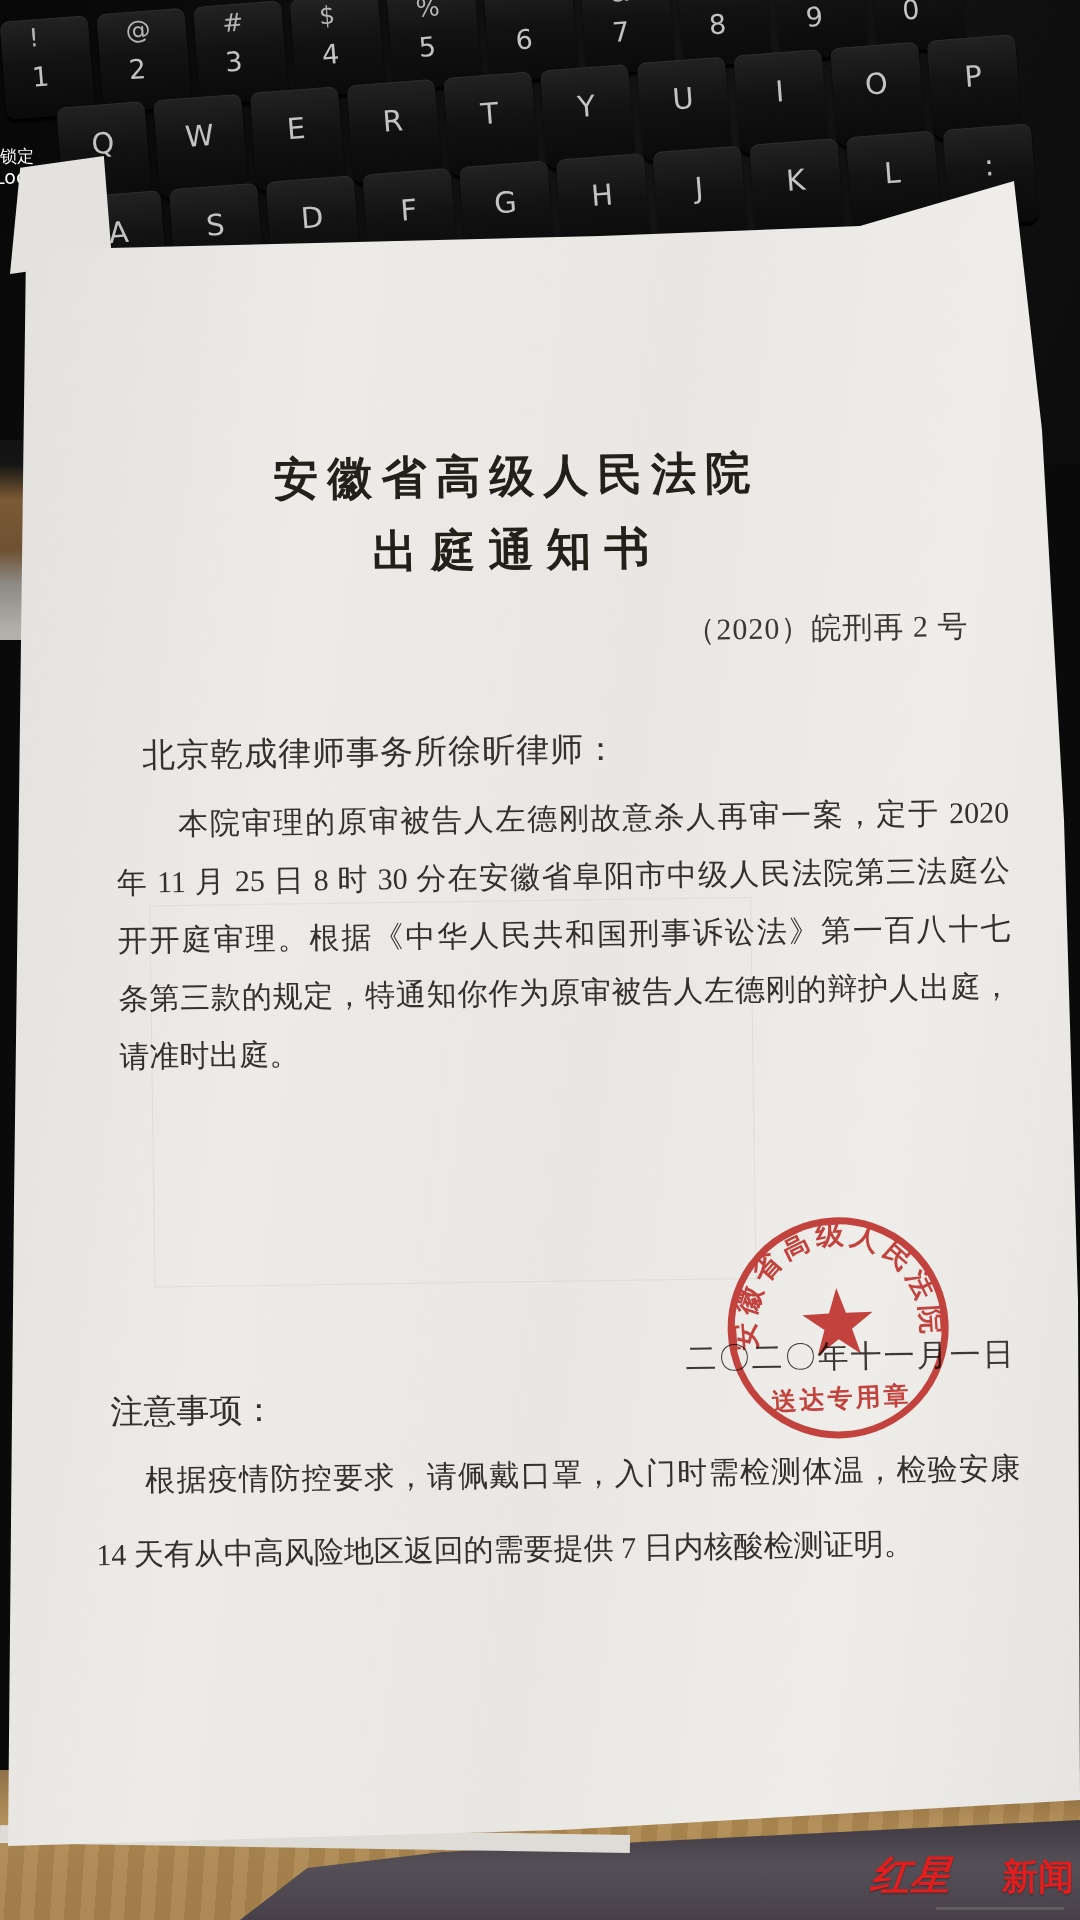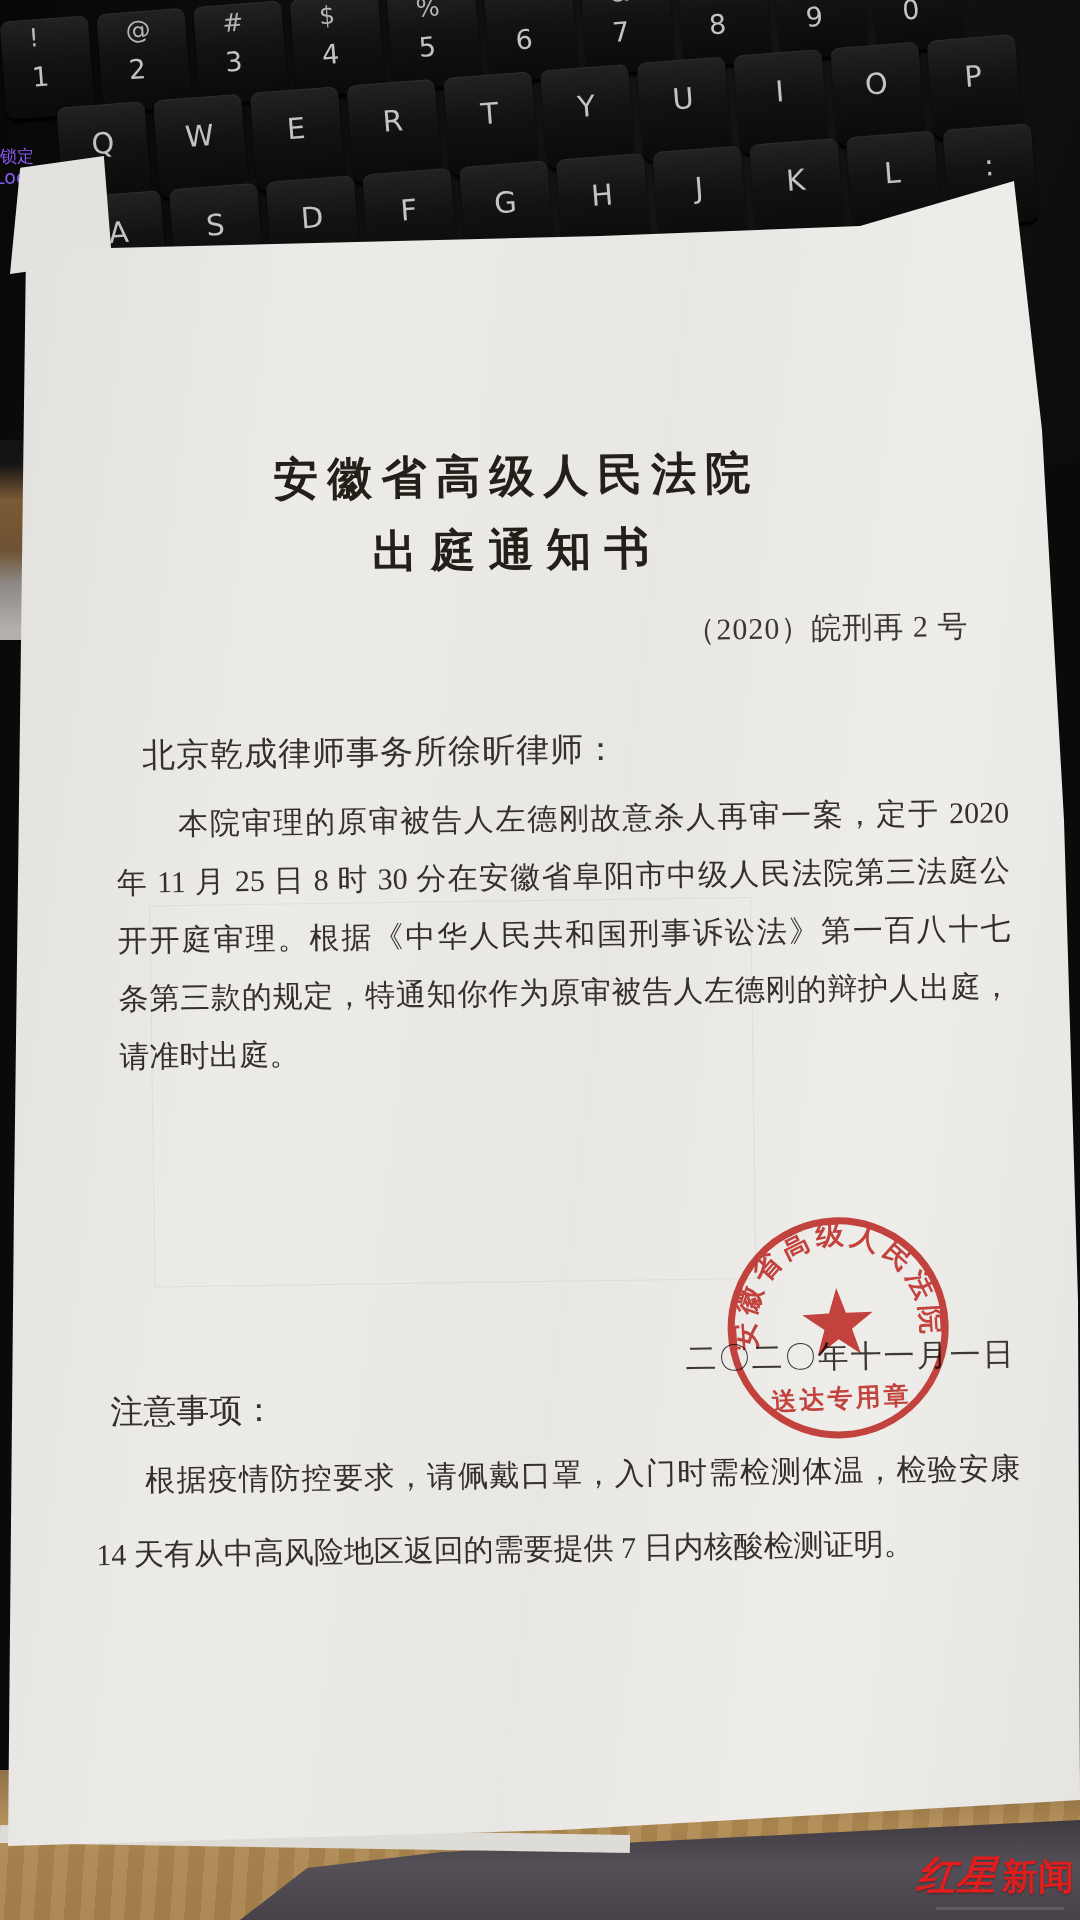--- a/index.html
+++ b/index.html
@@ -14,21 +14,21 @@
   .kb-row1{left:85px;top:78px;z-index:1;}
   .kb-row2{left:135px;top:168px;z-index:2;}
   .kb-row3{left:144px;top:258px;z-index:3;}
   .key{width:88px;height:98px;border-radius:9px;position:relative;flex:0 0 auto;
        background:linear-gradient(180deg,#222 0%,#121212 45%,#0a0a0a 100%);
        box-shadow:0 4px 2px rgba(0,0,0,.9), inset 0 1px 1px rgba(255,255,255,.06);
        color:#c3c3c3;font-family:"DejaVu Sans","Liberation Sans",sans-serif;}
   .key .sym{position:absolute;top:4px;left:28px;font-size:25px;color:#b5b5b5;}
   .key .num{position:absolute;top:42px;left:28px;font-size:27px;}
   .key .cap{position:absolute;top:22px;left:0;width:100%;text-align:center;font-size:29px;letter-spacing:1px;}
-  #lock-key{position:absolute;left:0;top:146px;z-index:2;color:#8b5cf6;
+  #lock-key{position:absolute;left:0;top:146px;z-index:2;color:#ffffff;
             font-family:"DejaVu Sans","Liberation Sans",sans-serif;line-height:1.2;}
   #lock-key .cn{display:block;font-size:17px;}
   #lock-key .en{display:block;font-size:19px;margin-left:-6px;}
 
   
   #left-strip{position:absolute;left:0;top:440px;width:26px;height:200px;z-index:2;
               background:linear-gradient(180deg,#131313 0%,#141414 12%,#7b5a35 30%,#6e5233 55%,#8d8a86 72%,#b3b0ac 95%);}
   #desk{position:absolute;left:0;top:1770px;width:1080px;height:150px;z-index:2;
         background:
           repeating-linear-gradient(94deg,rgba(255,255,255,.05) 0 14px,rgba(0,0,0,.05) 14px 30px),
@@ -78,21 +78,21 @@
   
   #seal{position:absolute;left:713px;top:1212px;width:240px;height:240px;z-index:2;
         mix-blend-mode:multiply;opacity:.93;transform:rotate(-2deg);}
 
   
   #watermark{position:absolute;right:6px;top:1848px;z-index:10;display:flex;flex-direction:column;
              align-items:flex-end;font-family:"DejaVu Sans","Liberation Sans",sans-serif;}
   #watermark .row{display:flex;align-items:baseline;gap:5px;color:#e21d1d;
                   text-shadow:0 1px 2px rgba(0,0,0,.35);}
   #watermark .p1{font-size:40px;font-style:italic;font-weight:bold;transform:skewX(-6deg);}
-  #watermark .p2{font-size:36px;font-weight:bold;}
+  #watermark .p2{font-size:36px;font-weight:bold;margin-left:46px;}
   #watermark .sub{width:128px;height:3px;background:#6a6a6a;opacity:.65;margin:4px 10px 0 0;}
 </style>
 </head>
 <body>
 
 <div id="scene">
 
   <div id="keyboard">
     <div class="kb-row kb-row1">
       <div class="key">

